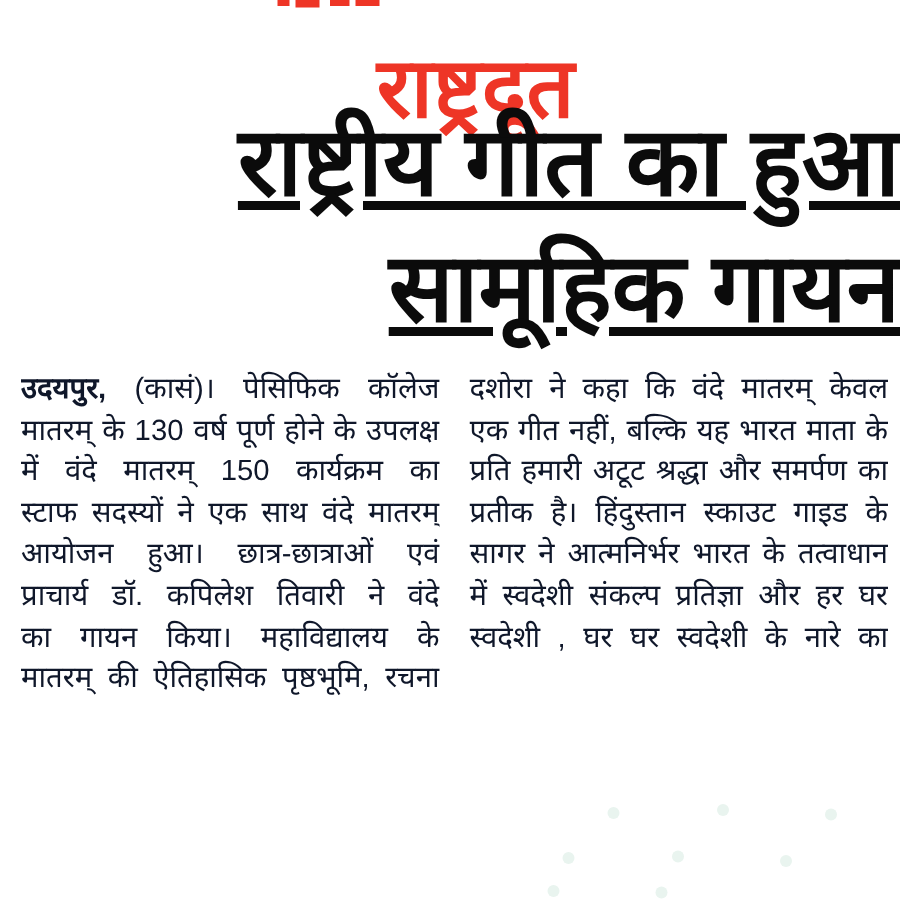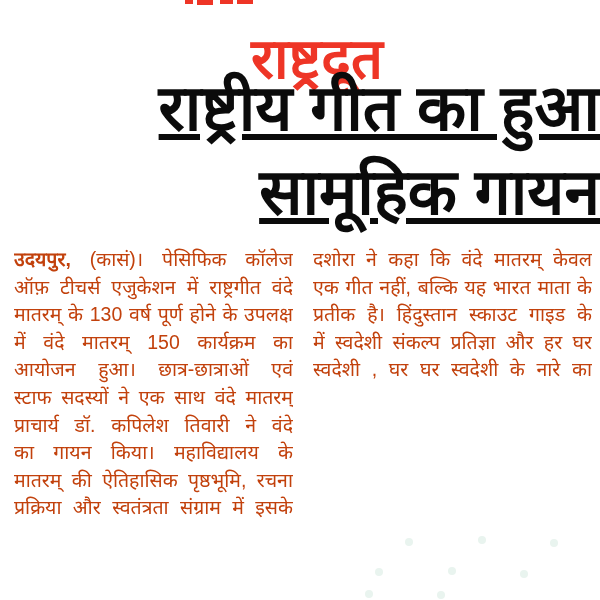--- a/index.html
+++ b/index.html
@@ -54,21 +54,21 @@
     white-space: nowrap;
     text-decoration: underline;
   }
   .body-columns {
     position: absolute;
     top: 246px;
     left: 14px;
     width: 578px;
     display: flex;
     gap: 20px;
-    color: #c2410c;
+    color: #0f172a;
   }
   .col {
     flex: 1 1 0;
     min-width: 0;
     font-size: 19.5px;
   }
   .bline {
     text-align: justify;
     text-align-last: justify;
     line-height: 27.6px;
@@ -112,35 +112,35 @@
 
   <div class="headline">
     <div class="headline-line">राष्ट्रीय गीत का हुआ</div>
     <div class="headline-line">सामूहिक गायन</div>
   </div>
 
   <div class="body-columns">
 
     <div class="col">
       <div class="bline"><span class="dateline">उदयपुर,</span><span> (कासं)। पेसिफिक कॉलेज</span></div>
-      <div class="bline">ऑफ़ टीचर्स एजुकेशन में राष्ट्रगीत वंदे</div>
       <div class="bline">मातरम् के 130 वर्ष पूर्ण होने के उपलक्ष</div>
       <div class="bline">में वंदे मातरम् 150 कार्यक्रम का</div>
+      <div class="bline">स्टाफ सदस्यों ने एक साथ वंदे मातरम्</div>
       <div class="bline">आयोजन हुआ। छात्र-छात्राओं एवं</div>
-      <div class="bline">स्टाफ सदस्यों ने एक साथ वंदे मातरम्</div>
       <div class="bline">प्राचार्य डॉ. कपिलेश तिवारी ने वंदे</div>
       <div class="bline">का गायन किया। महाविद्यालय के</div>
       <div class="bline">मातरम् की ऐतिहासिक पृष्ठभूमि, रचना</div>
-      <div class="bline">प्रक्रिया और स्वतंत्रता संग्राम में इसके</div>
     </div>
 
     <div class="col">
       <div class="bline">दशोरा ने कहा कि वंदे मातरम् केवल</div>
       <div class="bline">एक गीत नहीं, बल्कि यह भारत माता के</div>
+      <div class="bline">प्रति हमारी अटूट श्रद्धा और समर्पण का</div>
       <div class="bline">प्रतीक है। हिंदुस्तान स्काउट गाइड के</div>
+      <div class="bline">सागर ने आत्मनिर्भर भारत के तत्वाधान</div>
       <div class="bline">में स्वदेशी संकल्प प्रतिज्ञा और हर घर</div>
       <div class="bline">स्वदेशी , घर घर स्वदेशी के नारे का</div>
     </div>
 
   </div>
 
   <div class="dots">
     <div class="dot" style="left:45px;  top:10px;"></div>
     <div class="dot" style="left:118px; top:8px;"></div>
     <div class="dot" style="left:190px; top:11px;"></div>

